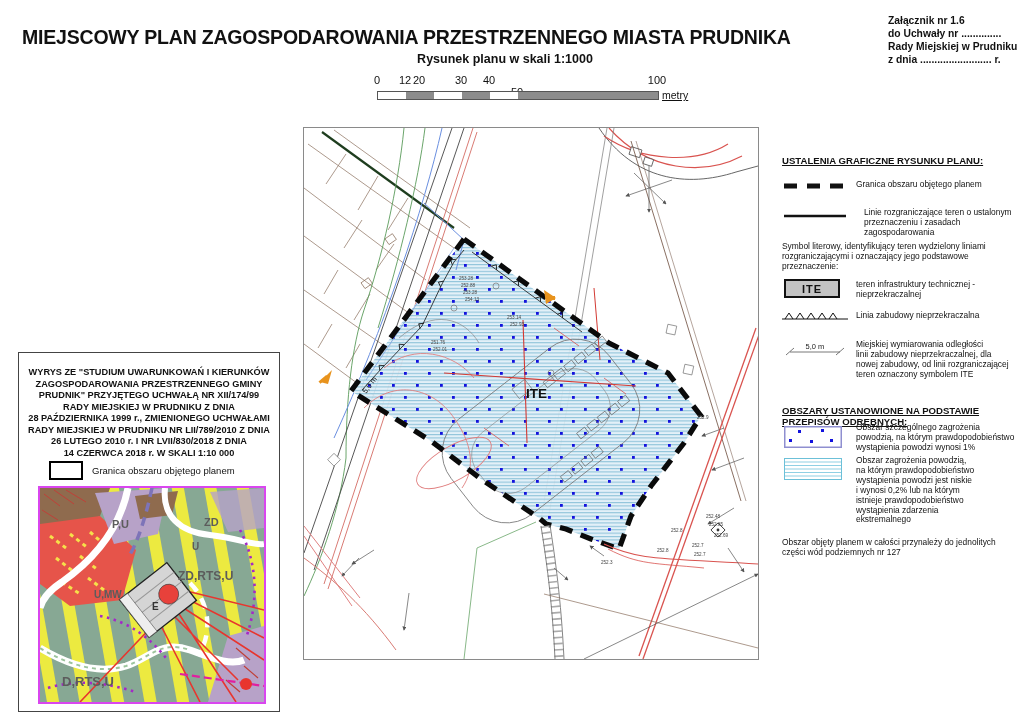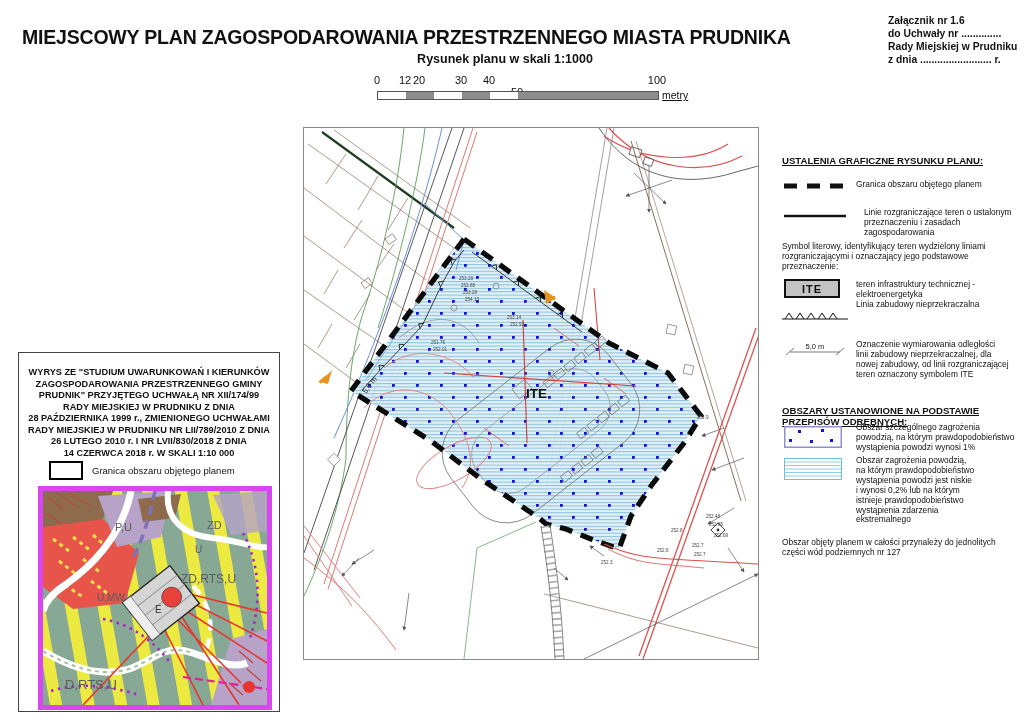--- a/index.html
+++ b/index.html
@@ -63,21 +63,21 @@
 RADY MIEJSKIEJ W PRUDNIKU Z DNIA
 28 PAŹDZIERNIKA 1999 r., ZMIENIONEGO UCHWAŁAMI
 RADY MIEJSKIEJ W PRUDNIKU NR LII/789/2010 Z DNIA
 26 LUTEGO 2010 r. I NR LVII/830/2018 Z DNIA
 14 CZERWCA 2018 r. W SKALI 1:10 000</div>
   <div class="abs" style="left:30px;top:108px;display:flex;align-items:center;">
     <div style="width:30px;height:15px;border:2px solid #000;background:#fff;"></div>
     <span class="lleg-label" style="margin-left:9px;">Granica obszaru objętego planem</span>
   </div>
 
-  <div class="abs" style="left:19px;top:133px;width:224px;height:214px;border:5px solid #d946ef;overflow:hidden;">
+  <div class="abs" style="left:19px;top:133px;width:224px;height:214px;border:2px solid #d946ef;overflow:hidden;font-weight:bold;">
     <svg width="224" height="214" viewBox="0 0 224 214">
       <rect x="0" y="0" width="224" height="214" fill="#87a894"></rect>
       <g transform="rotate(-10 112 107)" opacity="0.95">
         <rect x="-10" y="-20" width="12" height="260" fill="#f2ee3c"></rect>
         <rect x="22" y="-20" width="12" height="260" fill="#f2ee3c"></rect>
         <rect x="54" y="-20" width="12" height="260" fill="#f2ee3c"></rect>
         <rect x="86" y="-20" width="12" height="260" fill="#f2ee3c"></rect>
         <rect x="118" y="-20" width="12" height="260" fill="#f2ee3c"></rect>
         <rect x="150" y="-20" width="12" height="260" fill="#f2ee3c"></rect>
         <rect x="182" y="-20" width="12" height="260" fill="#f2ee3c"></rect>
@@ -332,35 +332,35 @@
   </svg>
   <div class="abs rl-t pre" style="left:82px;top:58px;width:162px;">Linie rozgraniczające teren o ustalonym
 przeznaczeniu i zasadach zagospodarowania</div>
 
   <div class="abs rl-p pre" style="left:0;top:92px;width:236px;">Symbol literowy, identyfikujący teren wydzielony liniami
 rozgraniczającymi i oznaczający jego podstawowe
 przeznaczenie:</div>
 
   <div class="abs itebox" style="left:2px;top:129px;">ITE</div>
   <div class="abs rl-t pre" style="left:74px;top:130px;width:160px;">teren infrastruktury technicznej -
-elektroenergetyka</div>
+nieprzekraczalnej</div>
 
   <svg class="abs" style="left:0;top:160px;" width="66" height="12">
     <line x1="0" y1="9" x2="66" y2="9" stroke="#111" stroke-width="1"></line>
     <path d="M3,9 L7,3 L11,9 M14,9 L18,3 L22,9 M25,9 L29,3 L33,9 M36,9 L40,3 L44,9 M47,9 L51,3 L55,9" fill="none" stroke="#111" stroke-width="1"></path>
   </svg>
-  <div class="abs rl-t" style="left:74px;top:150px;width:160px;">Linia zabudowy nieprzekraczalna</div>
+  <div class="abs rl-t" style="left:74px;top:161px;width:160px;">Linia zabudowy nieprzekraczalna</div>
 
   <svg class="abs" style="left:2px;top:190px;" width="62" height="18">
     <line x1="6" y1="12" x2="56" y2="12" stroke="#555" stroke-width="0.8"></line>
     <line x1="2" y1="15" x2="10" y2="8" stroke="#555" stroke-width="0.8"></line>
     <line x1="52" y1="15" x2="60" y2="8" stroke="#555" stroke-width="0.8"></line>
     <text x="31" y="9" font-size="7.5" fill="#222" text-anchor="middle">5,0 m</text>
   </svg>
-  <div class="abs rl-t pre" style="left:74px;top:190px;width:162px;">Oznaczenie wymiarowania odległości
+  <div class="abs rl-t pre" style="left:74px;top:190px;width:162px;">Miejskiej wymiarowania odległości
 linii zabudowy nieprzekraczalnej, dla
 nowej zabudowy, od linii rozgraniczającej
 teren oznaczony symbolem ITE</div>
 
   <div class="abs rl-h pre" style="left:0;top:243px;width:236px;margin-top:12px;">OBSZARY USTANOWIONE NA PODSTAWIE
 PRZEPISÓW ODRĘBNYCH:</div>
 
   <svg class="abs" style="left:2px;top:276px;" width="58" height="22">
     <rect x="0.75" y="0.75" width="56.5" height="20.5" fill="#ffffff" stroke="#8f8fd0" stroke-width="1.5"></rect>
     <rect x="14" y="4" width="3" height="3" fill="#1212dd"></rect>

